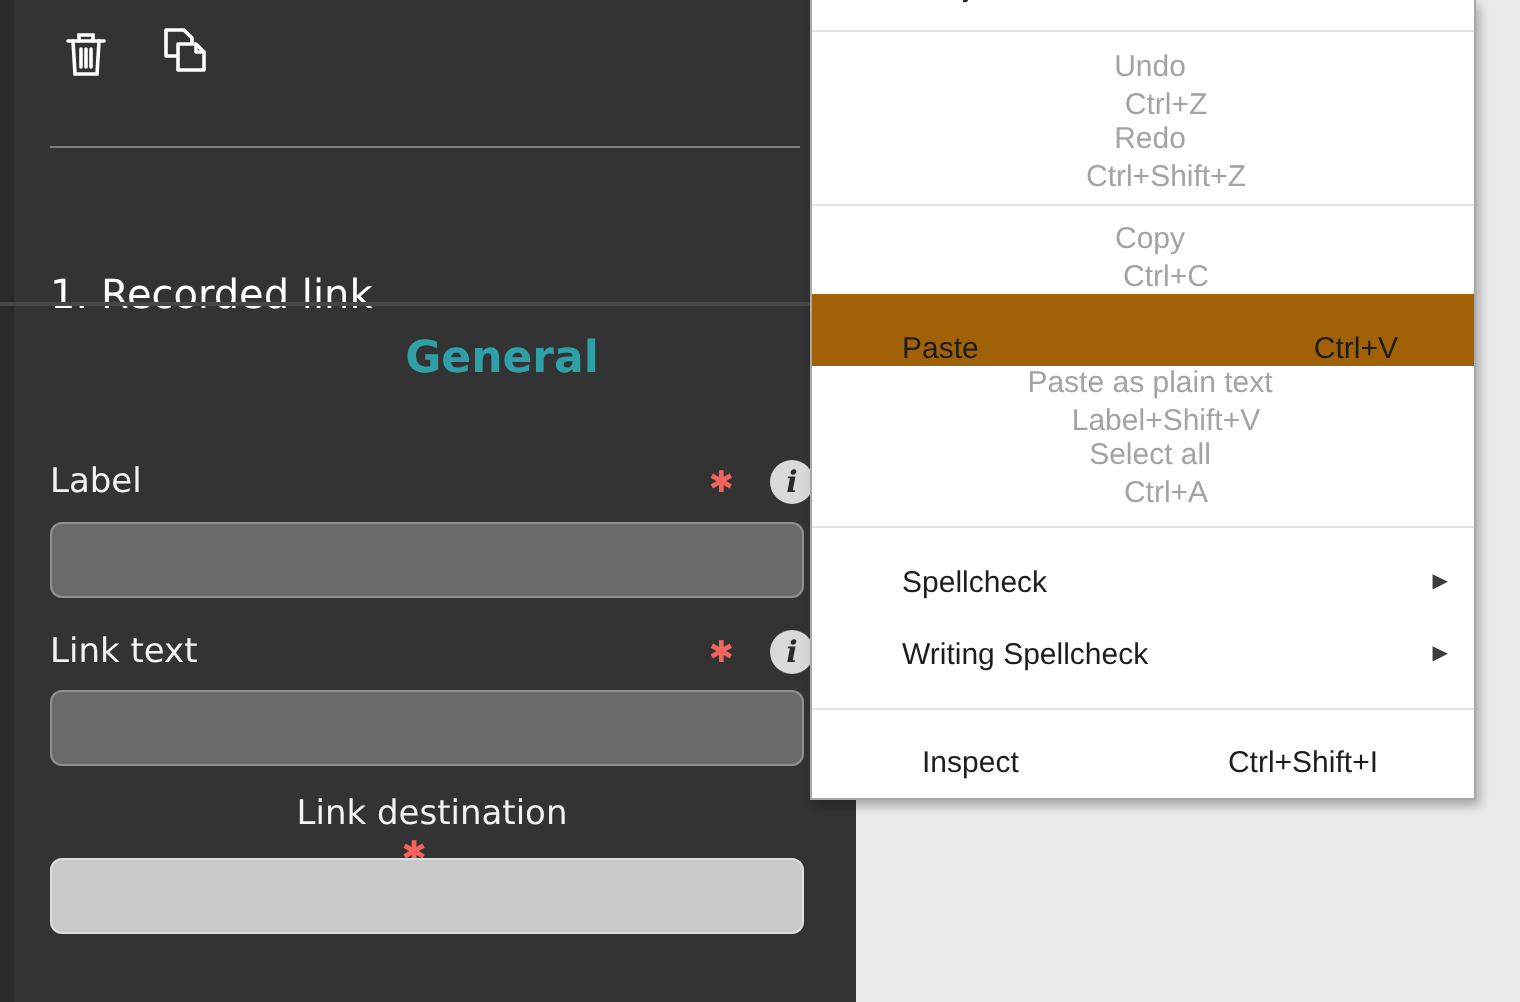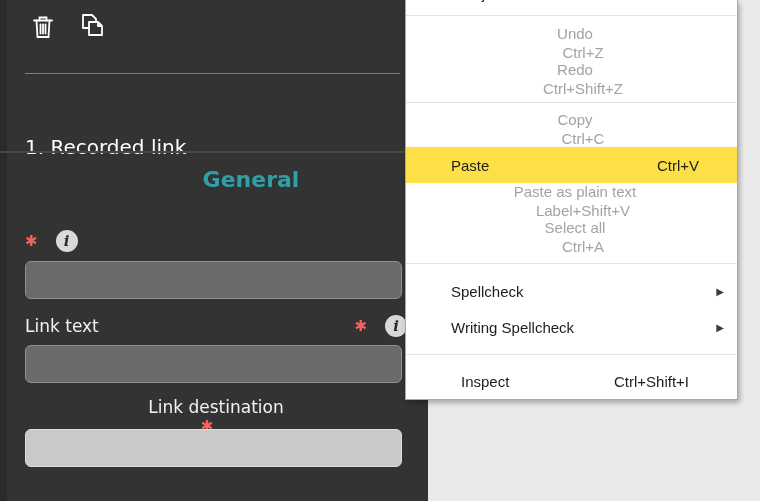--- a/index.html
+++ b/index.html
@@ -36,21 +36,21 @@
                   box-shadow:2px 3px 5px rgba(0,0,0,0.28);
                   font-family:"Liberation Sans", sans-serif; z-index:10; }
   .menu-partial { position:relative; height:15px; overflow:hidden; }
   .menu-partial span { position:absolute; left:45px; bottom:11px; font-size:15px; line-height:20px; color:#1e1e1e; }
   .menu-sep { height:1px; background:#e3e3e3; }
   .g1 { padding:9px 0 5px; } .g2 { padding:8px 0; } .g3 { padding:9px 0; } .g4 { padding:8px 10px 0; }
   .menu-item { position:relative; height:36px; display:flex; align-items:center;
                justify-content:space-between; padding:0 38px 0 45px; font-size:15px; }
   .menu-item.enabled { color:#1d1d1d; cursor:pointer; }
   .menu-item.disabled { color:#a3a3a3;flex-direction:column; }
-  .menu-item.highlighted { background:#fde047; }
+  .menu-item.highlighted { background:#a16207;align-items:flex-end; }
   .shortcut { margin-left:16px; white-space:nowrap; }
   .arrow { position:absolute; right:13px; top:50%; transform:translateY(-50%);
            font-size:10px; color:#3c3c3c; font-family:"DejaVu Sans", sans-serif; }
 </style>
 </head>
 <body>
 
 <div class="screen">
 
   <div class="panel">
@@ -81,20 +81,21 @@
 
     <div class="toolbar-divider"></div>
 
     <div class="breadcrumb">1. Recorded link</div>
 
     <div class="section-divider"></div>
 
     <div class="tab-general" style="color:#2fa0a8;">General</div>
 
     <div class="field-head fh-1">
+      <span class="field-label">Label</span>
       <span class="req" style="color:#f4645f;">✱</span>
       <span class="info-badge">i</span>
     </div>
     <input type="text" class="text-input input-dark ti-1" value="" style="">
 
     <div class="field-head fh-2">
       <span class="field-label">Link text</span>
       <span class="req" style="color:#f4645f;">✱</span>
       <span class="info-badge">i</span>
     </div>

